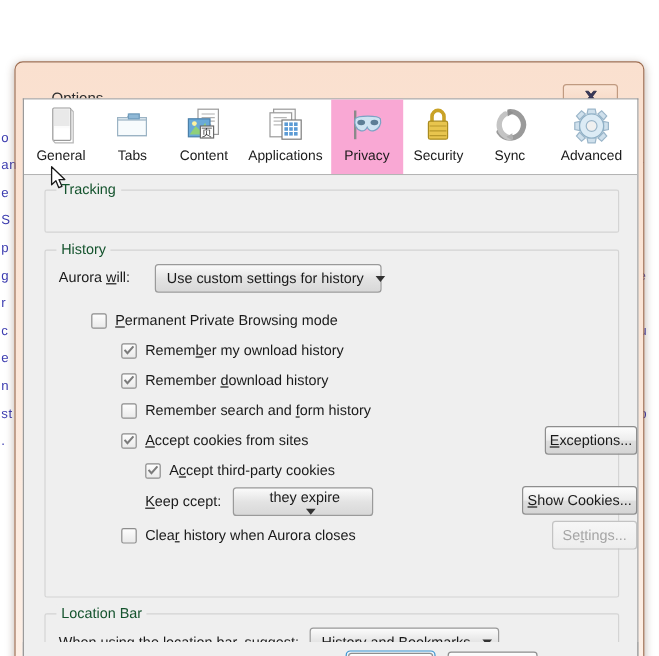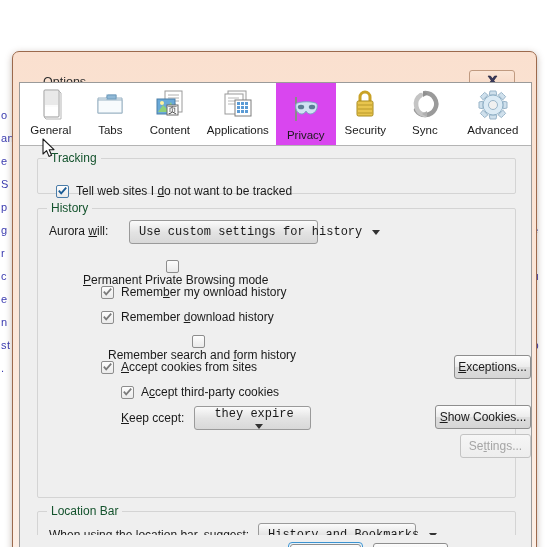--- a/index.html
+++ b/index.html
@@ -99,21 +99,21 @@
     width: 64px;
     display: flex;
     flex-direction: column;
     align-items: center;
     justify-content: flex-start;
     padding-top: 4px;
     cursor: pointer;
     user-select: none;
   }
   .tab.wide { width: 82px; }
-  .tab.selected { background: #d946ef; justify-content: center; }
+  .tab.selected { background: #f9a8d4; }
   .tab-icon {
     height: 36px; width: 36px;
     display: flex; align-items: center; justify-content: center;
   }
   .tab-label {
     font-size: 11.5px;
     color: #1a1a1a;
     margin-top: 1px;
     white-space: nowrap;
   }
@@ -172,21 +172,20 @@
     height: 24px;
     border: 1px solid #9a9a9a;
     border-radius: 3px;
     background: linear-gradient(180deg,#fbfbfb 0%, #e3e3e3 52%, #d8d8d8 100%);
     display: inline-flex; align-items: center;
     padding: 0 6px 0 9px;
     font-size: 12px; color: #1a1a1a;
     position: relative;
     cursor: pointer;
     white-space: nowrap;
-    font-family: Liberation Mono, monospace;
   }
   .dropdown .dd-text { flex: 1 1 auto; }
   .dropdown .arrow {
     margin-left: 10px;
     width: 0; height: 0;
     border-left: 4px solid transparent;
     border-right: 4px solid transparent;
     border-top: 5px solid #333;
   }
 
@@ -433,42 +432,34 @@
         <span class="tab-label">Advanced</span>
       </div>
 
     </div>
 
     <div id="panel">
 
       <div class="groupbox" id="group-tracking">
         <span class="group-legend">Tracking</span>
       </div>
-      <div class="row" style="left:36px; top:38px;">
-        <span class="cb active">
-          <svg width="9" height="8" viewBox="0 0 9 8">
-            <path d="M0.8 3.6 L3.2 6.4 L8.2 0.6" fill="none" stroke="#1a5b95" stroke-width="1.8"></path>
-          </svg>
-        </span>
-        <span class="cb-label"><span>Tell web sites I </span><u>d</u><span>o not want to be tracked</span></span>
-      </div>
 
       <div class="groupbox" id="group-history">
         <span class="group-legend">History</span>
       </div>
 
       <div class="row" style="left:29px; top:78px;">
         <span class="static-label"><span>Aurora </span><u>w</u><span>ill:</span></span>
       </div>
       <div class="dropdown" style="position:absolute; left:109px; top:74px; width:189px;">
         <span class="dd-text">Use custom settings for history</span>
         <span class="arrow"></span>
       </div>
 
-      <div class="row" style="left:56px; top:114px;flex-direction:column;">
+      <div class="row" style="left:56px; top:114px;">
         <span class="cb"></span>
         <span class="cb-label"><span></span><u>P</u><span>ermanent Private Browsing mode</span></span>
       </div>
 
       <div class="row" style="left:81px; top:139px;">
         <span class="cb">
           <svg width="9" height="8" viewBox="0 0 9 8">
             <path d="M0.8 3.6 L3.2 6.4 L8.2 0.6" fill="none" stroke="#7b7b7b" stroke-width="1.7"></path>
           </svg>
         </span>
@@ -477,21 +468,21 @@
 
       <div class="row" style="left:81px; top:164px;">
         <span class="cb">
           <svg width="9" height="8" viewBox="0 0 9 8">
             <path d="M0.8 3.6 L3.2 6.4 L8.2 0.6" fill="none" stroke="#7b7b7b" stroke-width="1.7"></path>
           </svg>
         </span>
         <span class="cb-label"><span>Remember </span><u>d</u><span>ownload history</span></span>
       </div>
 
-      <div class="row" style="left:81px; top:189px;flex-direction:column;">
+      <div class="row" style="left:81px; top:189px;">
         <span class="cb"></span>
         <span class="cb-label"><span>Remember search and </span><u>f</u><span>orm history</span></span>
       </div>
 
       <div class="row" style="left:81px; top:214px;">
         <span class="cb">
           <svg width="9" height="8" viewBox="0 0 9 8">
             <path d="M0.8 3.6 L3.2 6.4 L8.2 0.6" fill="none" stroke="#7b7b7b" stroke-width="1.7"></path>
           </svg>
         </span>
@@ -516,20 +507,24 @@
       </div>
       <div class="dropdown" style="position:absolute; left:174px; top:260px; width:117px;flex-direction:column;">
         <span class="dd-text">they expire</span>
         <span class="arrow"></span>
       </div>
 
       <div class="btn" style="position:absolute; left:415px; top:259px; width:96px;">
         <span><span></span><u>S</u><span>how Cookies...</span></span>
       </div>
 
+      <div class="row" style="left:81px; top:293px;">
+        <span class="cb"></span>
+        <span class="cb-label"><span>Clea</span><u>r</u><span> history when Aurora closes</span></span>
+      </div>
 
       <div class="btn disabled" style="position:absolute; left:440px; top:288px; width:71px;">
         <span><span>Se</span><u>t</u><span>tings...</span></span>
       </div>
 
       <div class="groupbox" id="group-locbar">
         <span class="group-legend">Location Bar</span>
       </div>
       <div class="row" style="left:29px; top:382px;">
         <span class="static-label"><span>When </span><u>u</u><span>sing the location bar, suggest:</span></span>

